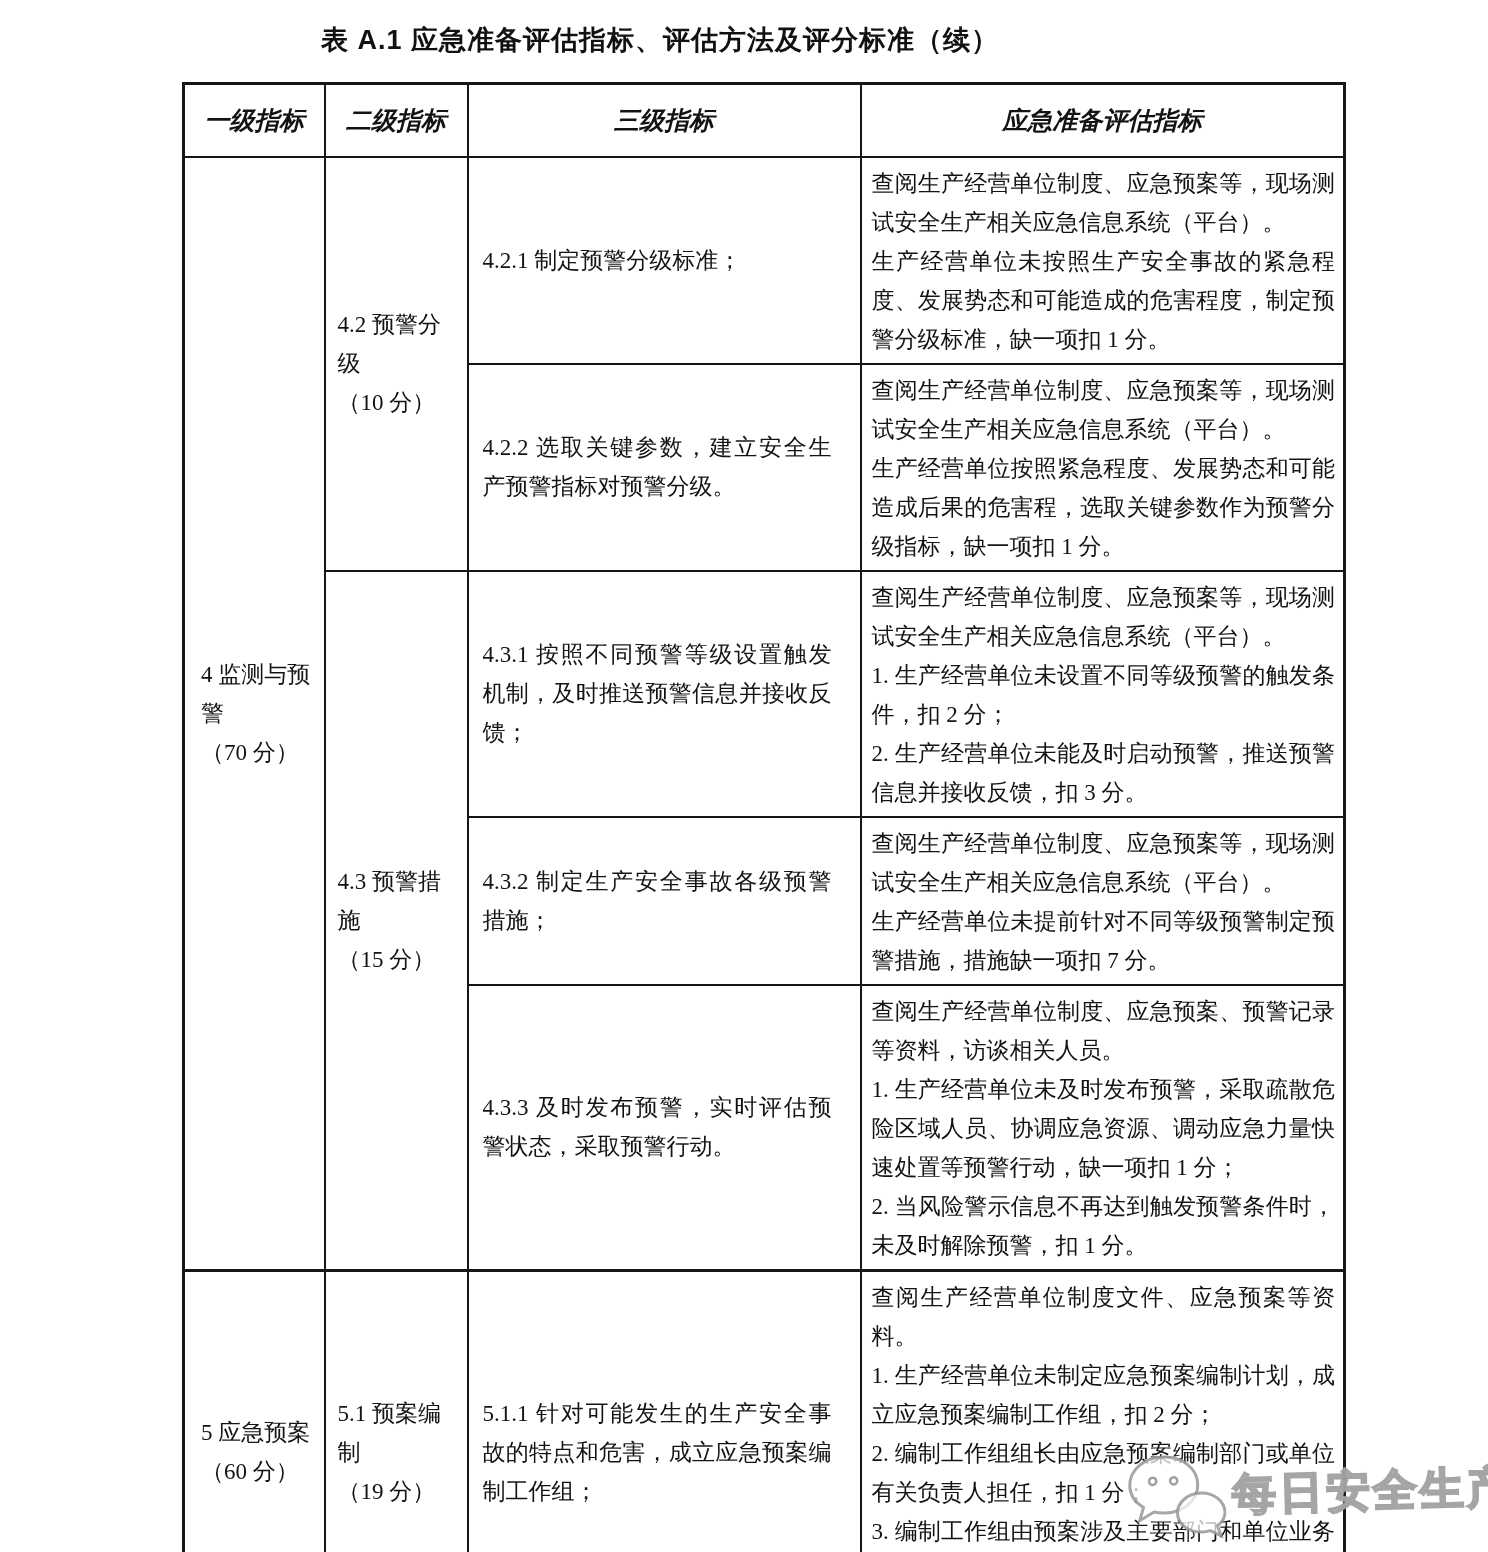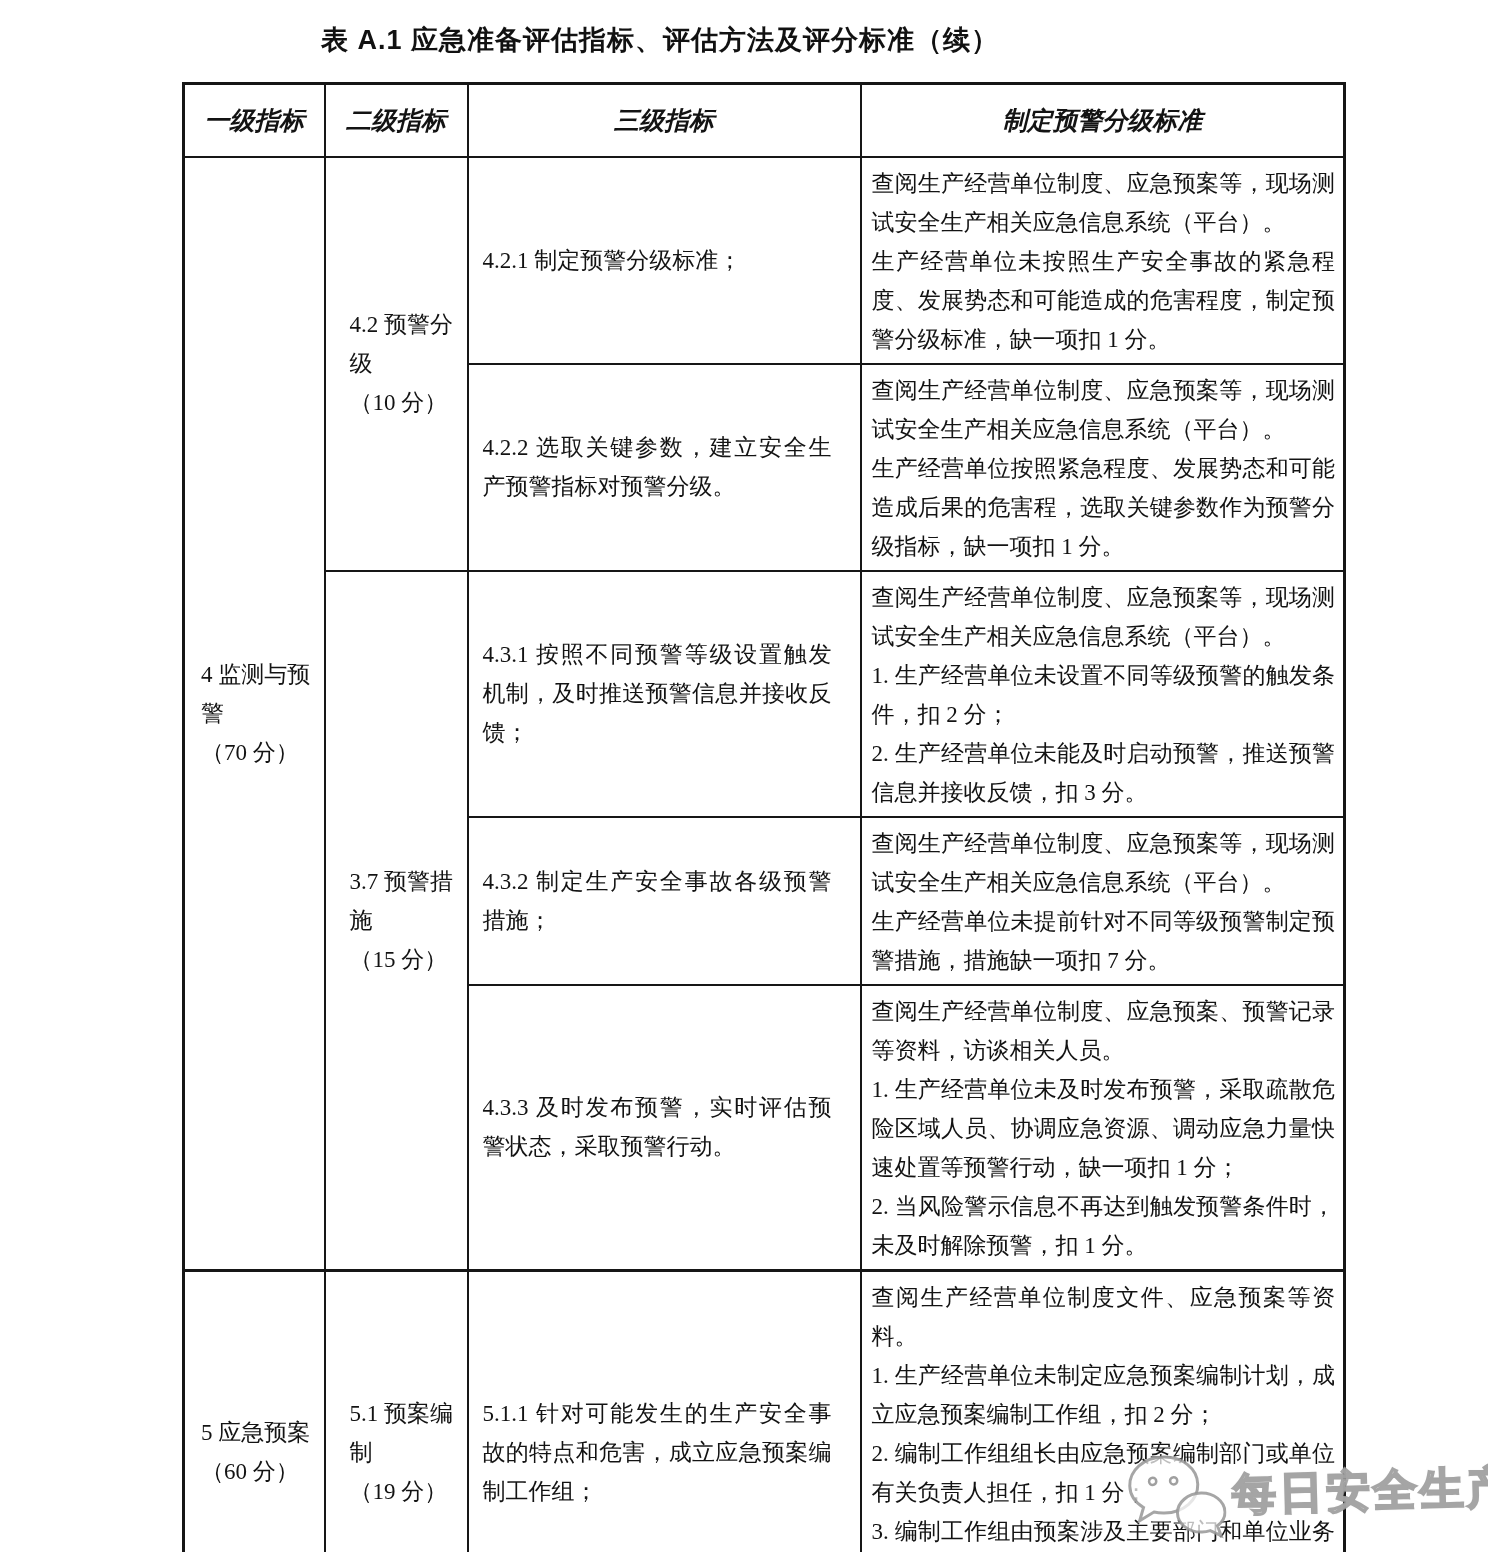--- a/index.html
+++ b/index.html
@@ -56,21 +56,21 @@
   }
   tr.section-row td { border-top: 3px solid #161616; }
   tr.last-row td { border-bottom: 4px solid #161616; }
 
   td.l1 {
     vertical-align: middle;
     padding: 0 24px 0 16px;
   }
   td.l2 {
     vertical-align: middle;
-    padding: 0 6px 0 24px;
+    padding: 0 6px 0 12px;
   }
   td.l3 {
     vertical-align: middle;
     padding: 0 28px 0 14px;
     text-align: justify;
     text-justify: inter-character;
   }
   td.method {
     vertical-align: top;
     padding: 6px 8px 4px 10px;
@@ -116,21 +116,21 @@
         <col style="width:143px">
         <col style="width:393px">
         <col style="width:484px">
       </colgroup>
 
       <tbody>
           <tr style="height:73px;font-style:italic;">
         <th>一级指标</th>
         <th>二级指标</th>
         <th>三级指标</th>
-        <th>制定预警分级标准</th>
+        <th>应急准备评估指标</th>
       </tr>
 
       <tr style="height:197px;">
         <td class="l1" rowspan="5">
           <div class="cell-line">4 监测与预</div>
           <div class="cell-line">警</div>
           <div class="cell-line">（70 分）</div>
         </td>
         <td class="l2" rowspan="2">
           <div class="cell-line">4.2 预警分</div>
@@ -147,21 +147,21 @@
       <tr style="height:193px;">
         <td class="l3">4.2.2 选取关键参数，建立安全生产预警指标对预警分级。</td>
         <td class="method">
           <p>查阅生产经营单位制度、应急预案等，现场测试安全生产相关应急信息系统（平台）。</p>
           <p>生产经营单位按照紧急程度、发展势态和可能造成后果的危害程，选取关键参数作为预警分级指标，缺一项扣 1 分。</p>
         </td>
       </tr>
 
       <tr style="height:235px;">
         <td class="l2" rowspan="3">
-          <div class="cell-line">3.7 预警措</div>
+          <div class="cell-line">4.3 预警措</div>
           <div class="cell-line">施</div>
           <div class="cell-line">（15 分）</div>
         </td>
         <td class="l3">4.3.1 按照不同预警等级设置触发机制，及时推送预警信息并接收反馈；</td>
         <td class="method">
           <p>查阅生产经营单位制度、应急预案等，现场测试安全生产相关应急信息系统（平台）。</p>
           <p>1. 生产经营单位未设置不同等级预警的触发条件，扣 2 分；</p>
           <p>2. 生产经营单位未能及时启动预警，推送预警信息并接收反馈，扣 3 分。</p>
         </td>
       </tr>

